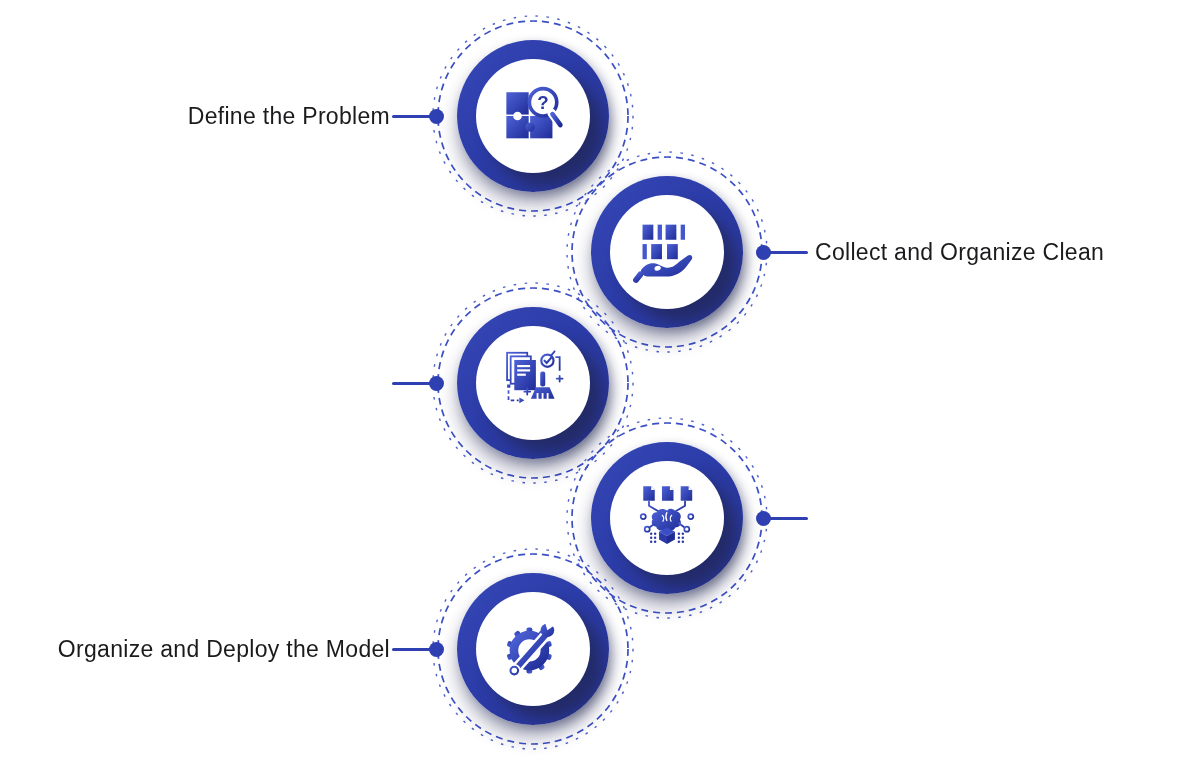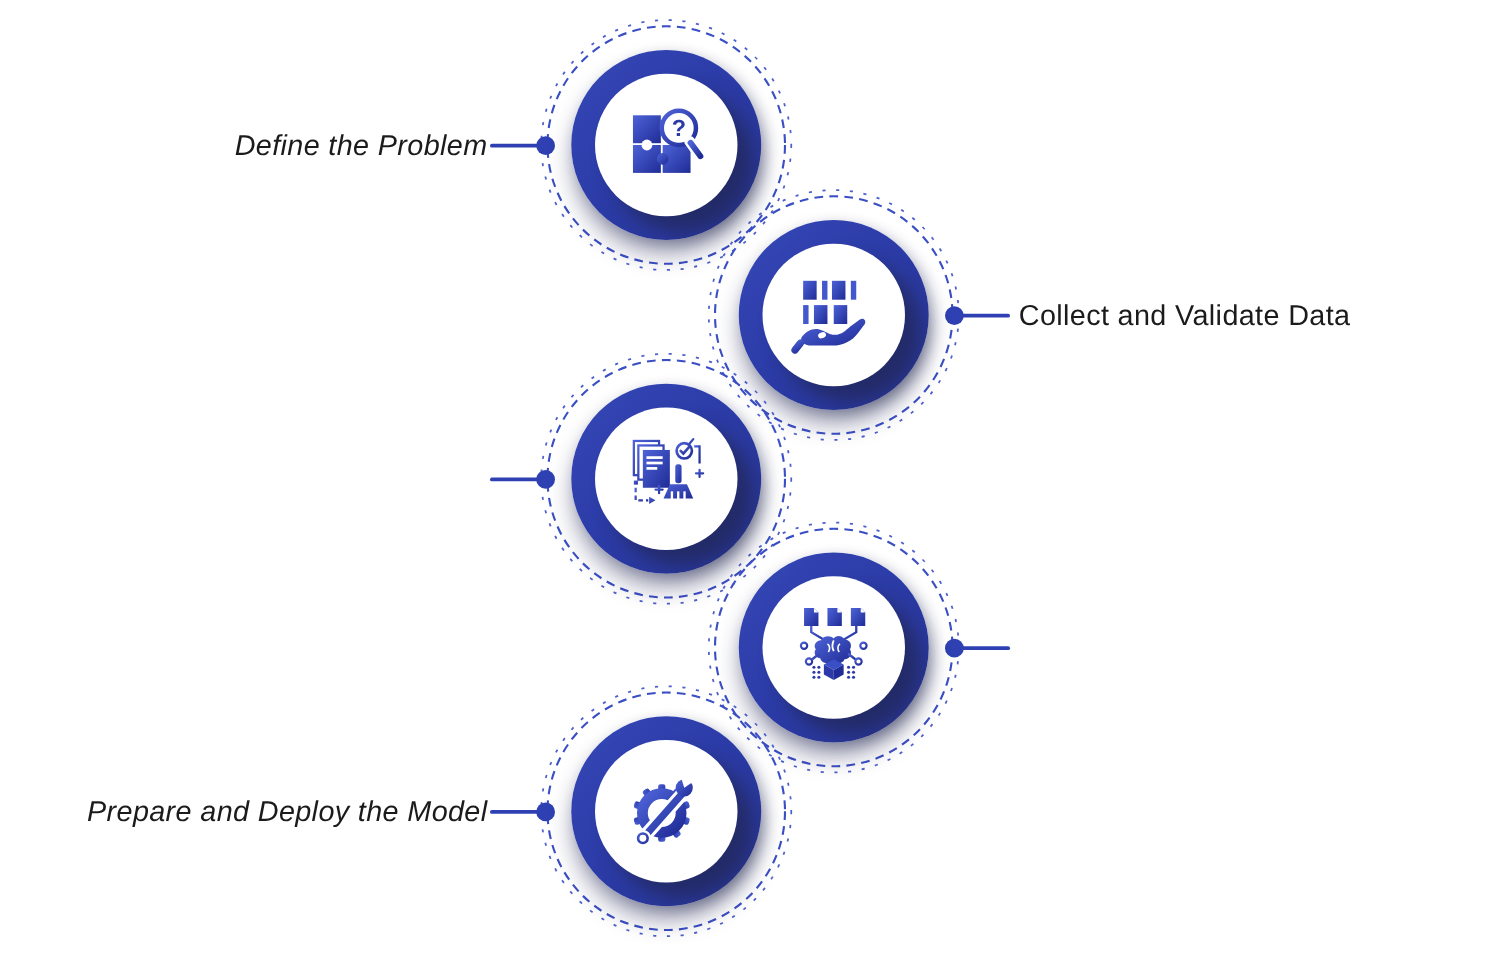--- a/index.html
+++ b/index.html
@@ -42,21 +42,21 @@
     position:absolute;width:15px;height:15px;border-radius:50%;background:#2e40b2;
     top:calc(var(--cy) - 7.5px);
   }
   .left  .dot{left:calc(var(--cx) - 104px);}
   .right .dot{left:calc(var(--cx) + 89px);}
 
   .label{
     position:absolute;top:calc(var(--cy) - 16px);height:32px;line-height:32px;
     font-size:23px;letter-spacing:0.3px;color:#1b1b1d;white-space:nowrap;
   }
-  .left  .label{right:calc(1343px - var(--cx));font-style:italic;}
+  .left  .label{right:calc(1343px - var(--cx));}
   .right .label{left:calc(var(--cx) + 148px);}
 </style>
 </head>
 <body>
 
 <div id="canvas">
 
   <div class="step s1 left">
     <svg class="dashed" viewBox="0 0 204 204">
       <circle cx="102" cy="102" r="95" fill="none" stroke="#3b4fc5" stroke-width="1.7" stroke-dasharray="7 5"></circle>
@@ -88,21 +88,21 @@
     </div>
   </div>
 
   <div class="step s2 right">
     <svg class="dashed" viewBox="0 0 204 204">
       <circle cx="102" cy="102" r="95" fill="none" stroke="#3b4fc5" stroke-width="1.7" stroke-dasharray="7 5"></circle>
       <circle cx="102" cy="102" r="100" fill="none" stroke="#3b4fc5" stroke-width="1.4" stroke-dasharray="2.5 8.5" opacity="0.9"></circle>
     </svg>
     <div class="line"></div>
     <div class="dot"></div>
-    <div class="label">Collect and Validate Data</div>
+    <div class="label">Collect and Organize Clean</div>
     <div class="ring">
       <div class="inner">
         <svg viewBox="0 0 100 100">
           <defs>
               <linearGradient id="g2" x1="0" y1="0" x2="1" y2="1">
             <stop offset="0" stop-color="#4e63d8"></stop>
                 <stop offset="1" stop-color="#1f2c96"></stop>
           </linearGradient>
             </defs>
           <rect x="16" y="12" width="15" height="21" fill="url(#g2)"></rect>
@@ -219,21 +219,21 @@
     </div>
   </div>
 
   <div class="step s5 left">
     <svg class="dashed" viewBox="0 0 204 204">
       <circle cx="102" cy="102" r="95" fill="none" stroke="#3b4fc5" stroke-width="1.7" stroke-dasharray="7 5"></circle>
       <circle cx="102" cy="102" r="100" fill="none" stroke="#3b4fc5" stroke-width="1.4" stroke-dasharray="2.5 8.5" opacity="0.9"></circle>
     </svg>
     <div class="line"></div>
     <div class="dot"></div>
-    <div class="label">Prepare and Deploy the Model</div>
+    <div class="label">Organize and Deploy the Model</div>
     <div class="ring">
       <div class="inner">
         <svg viewBox="0 0 100 100">
           <defs>
               <linearGradient id="g5" x1="0" y1="0" x2="1" y2="1">
             <stop offset="0" stop-color="#4e63d8"></stop>
                 <stop offset="1" stop-color="#1f2c96"></stop>
           </linearGradient>
             </defs>
           <g fill="url(#g5)">

